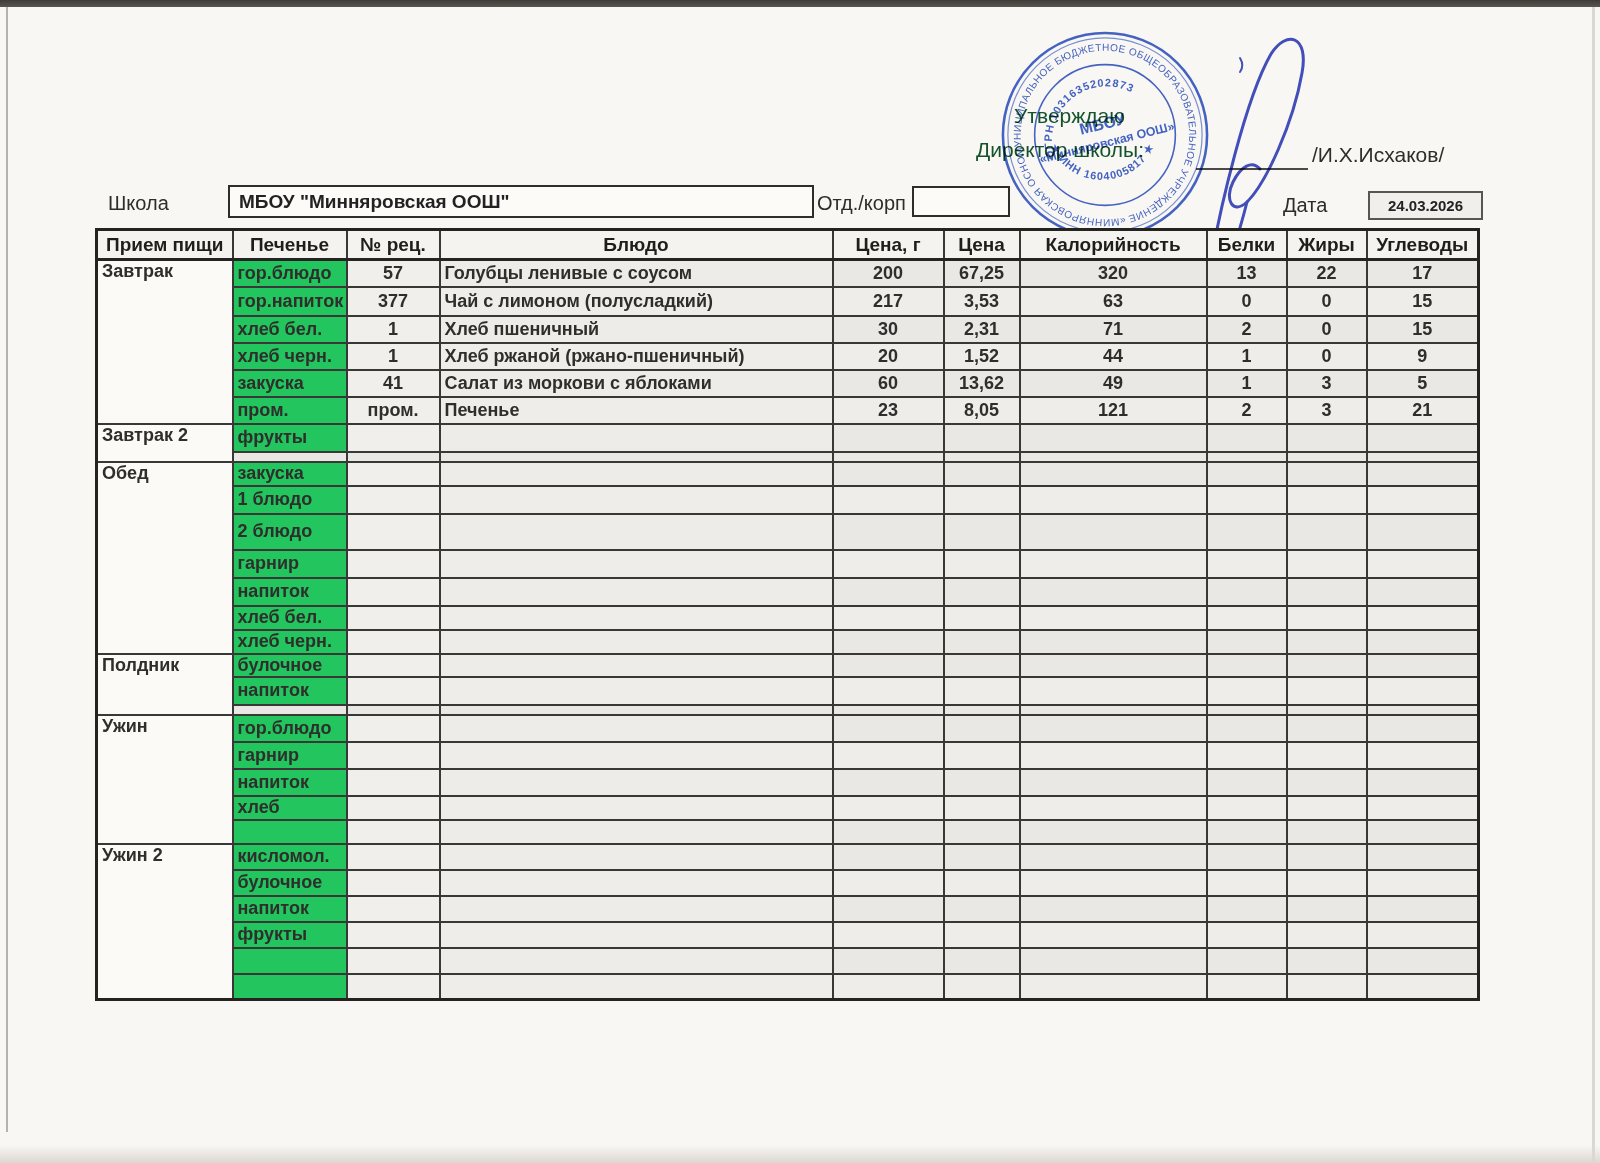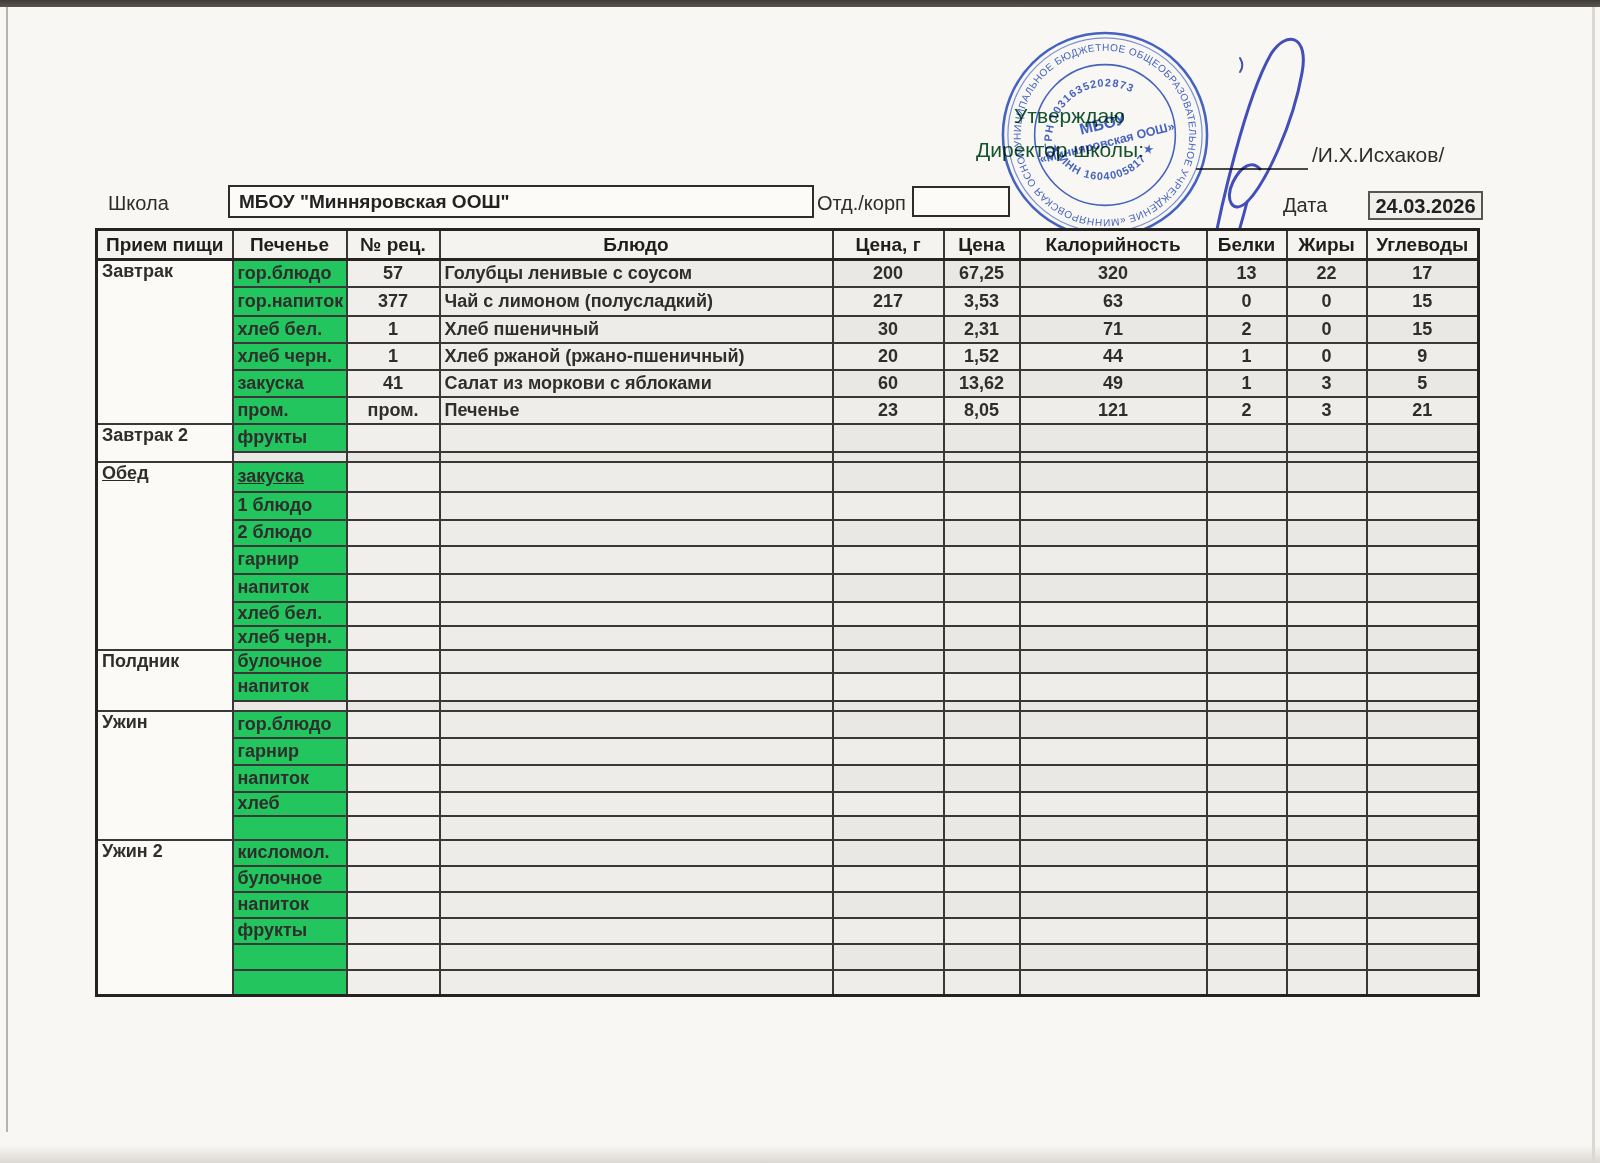--- a/index.html
+++ b/index.html
@@ -22,21 +22,21 @@
   
   .lab{position:absolute;font-size:20px;color:#2e2d2b;}
   .box{position:absolute;border:2px solid #2f2d2a;background:#fcfbf7;
     font-size:19px;font-weight:bold;color:#222;box-sizing:border-box;}
   #school-label{left:108px;top:192px;}
   #school-box{left:228px;top:185px;width:586px;height:33px;line-height:30px;padding-left:9px;}
   #dept-label{left:817px;top:192px;}
   #dept-box{left:912px;top:186px;width:98px;height:31px;}
   #date-label{left:1283px;top:194px;}
   #date-box{left:1368px;top:191px;width:115px;height:29px;line-height:26px;
-    text-align:center;background:#f0efeb;border:2px solid #595650;font-size:20px;}
+    text-align:center;background:#f0efeb;border:2px solid #595650;font-size:15px;}
 
   #approve-line1{left:1014px;top:104px;font-size:21px;color:#14532d;}
   #approve-line2{left:976px;top:138px;font-size:21px;color:#14532d;}
   #sig-line{position:absolute;left:1196px;top:168px;width:112px;border-bottom:2px solid #4c4a47;}
   #director-name{left:1312px;top:143px;font-size:21px;}
 
   
   #menu-table{
     position:absolute;left:95px;top:228px;
     border-collapse:collapse;table-layout:fixed;width:1382px;
@@ -234,21 +234,21 @@
         <td></td>
         <td></td>
         <td></td>
         <td></td>
         <td></td>
         <td></td>
         <td></td>
         <td></td>
         <td></td>
       </tr>
-      <tr class="section-start" style="height: 30px; text-decoration: underline;">
+      <tr class="section-start" style="height: 24px;">
         <td class="meal c0" rowspan="7">Обед</td>
         <td class="razdel">закуска</td>
         <td class="num"></td>
         <td class="dish"></td>
         <td class="val"></td>
         <td class="val"></td>
         <td class="val"></td>
         <td class="val"></td>
         <td class="val"></td>
         <td class="val"></td>
@@ -257,21 +257,21 @@
         <td class="razdel">1 блюдо</td>
         <td class="num"></td>
         <td class="dish"></td>
         <td class="val"></td>
         <td class="val"></td>
         <td class="val"></td>
         <td class="val"></td>
         <td class="val"></td>
         <td class="val"></td>
       </tr>
-      <tr style="height: 26px;">
+      <tr style="height: 36px;">
         <td class="razdel">2 блюдо</td>
         <td class="num"></td>
         <td class="dish"></td>
         <td class="val"></td>
         <td class="val"></td>
         <td class="val"></td>
         <td class="val"></td>
         <td class="val"></td>
         <td class="val"></td>
       </tr>

